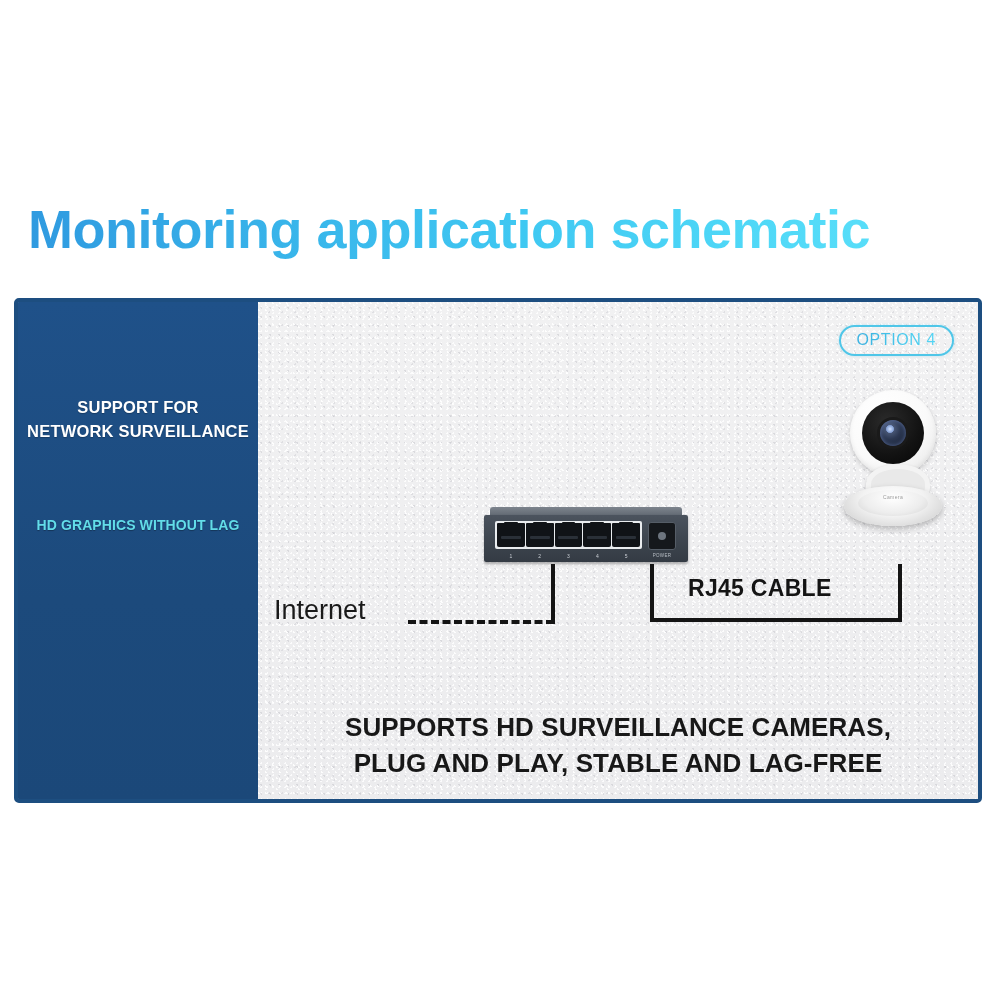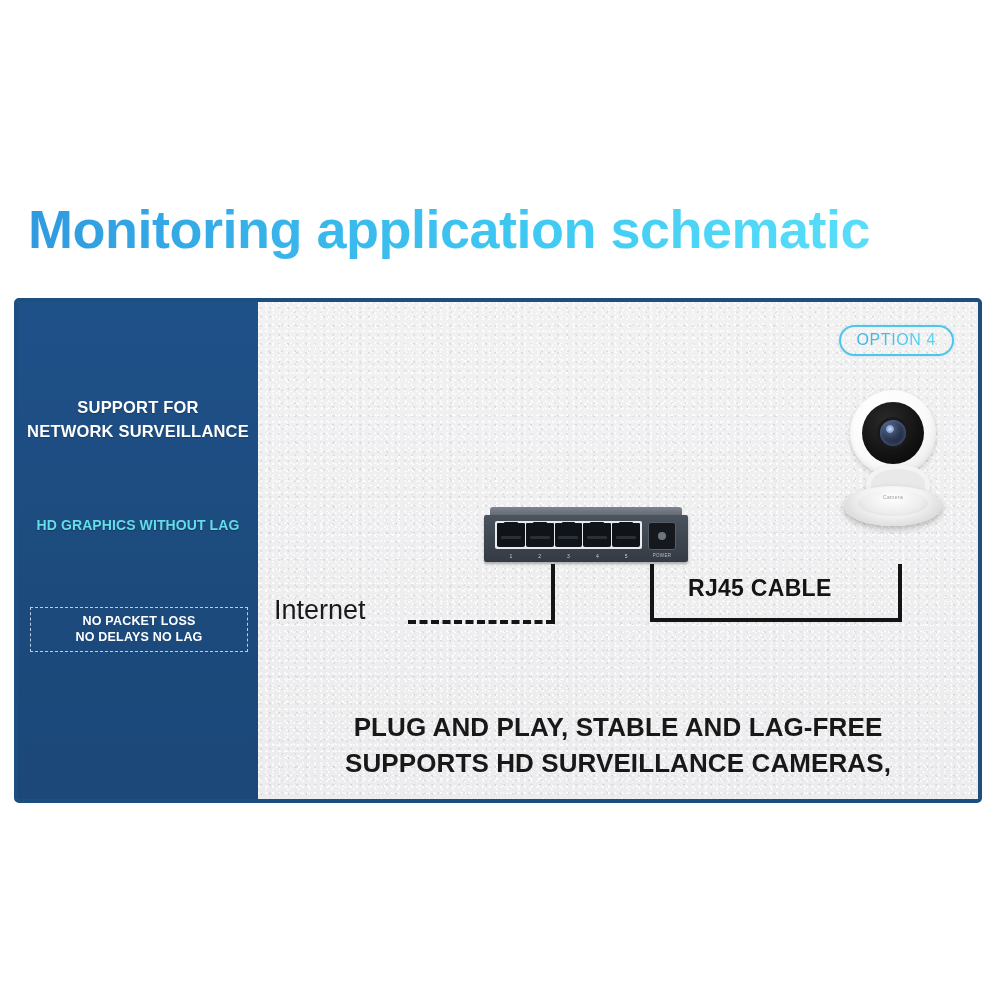--- a/index.html
+++ b/index.html
@@ -313,24 +313,20 @@
 <div id="page-title">Monitoring application schematic</div>
 
 <div id="schematic-frame">
 
   <div id="sidebar">
     <div id="sidebar-heading">
       <span>SUPPORT FOR</span>
       <span>NETWORK SURVEILLANCE</span>
     </div>
     <div id="sidebar-subheading">HD GRAPHICS WITHOUT LAG</div>
-    <div id="sidebar-badge">
-      <span>NO PACKET LOSS</span>
-      <span>NO DELAYS NO LAG</span>
-    </div>
   </div>
 
   <div id="content">
 
     <div id="option-badge">OPTION 4</div>
 
 
     <div id="switch-device">
       <div class="sw-top"></div>
       <div class="sw-body">
@@ -366,18 +362,18 @@
     </div>
 
     <div id="internet-label">Internet</div>
     <div id="internet-dash"></div>
     <div id="internet-riser"></div>
 
     <div id="rj45-bracket"></div>
     <div id="rj45-label">RJ45 CABLE</div>
 
     <div id="bottom-caption">
+      <span>SUPPORTS HD SURVEILLANCE CAMERAS,</span>
       <span>PLUG AND PLAY, STABLE AND LAG-FREE</span>
-      <span>SUPPORTS HD SURVEILLANCE CAMERAS,</span>
     </div>
 
   </div>
 </div>
 
 </body></html>

